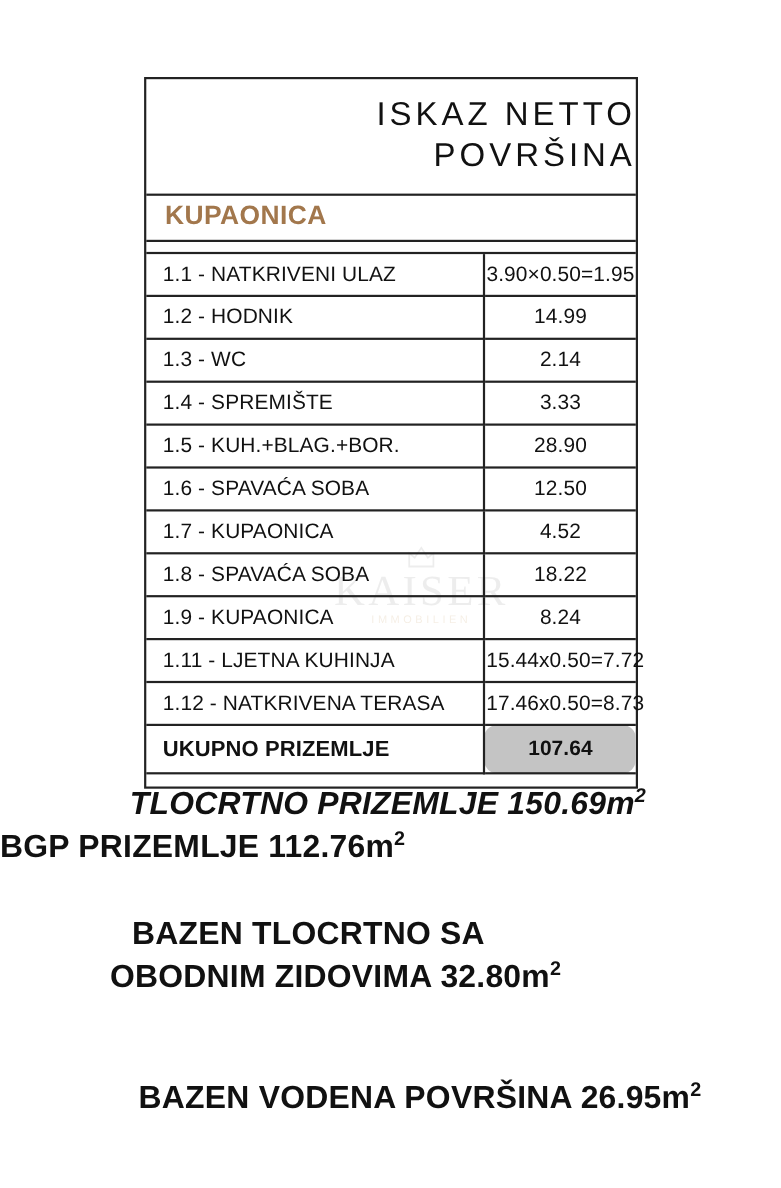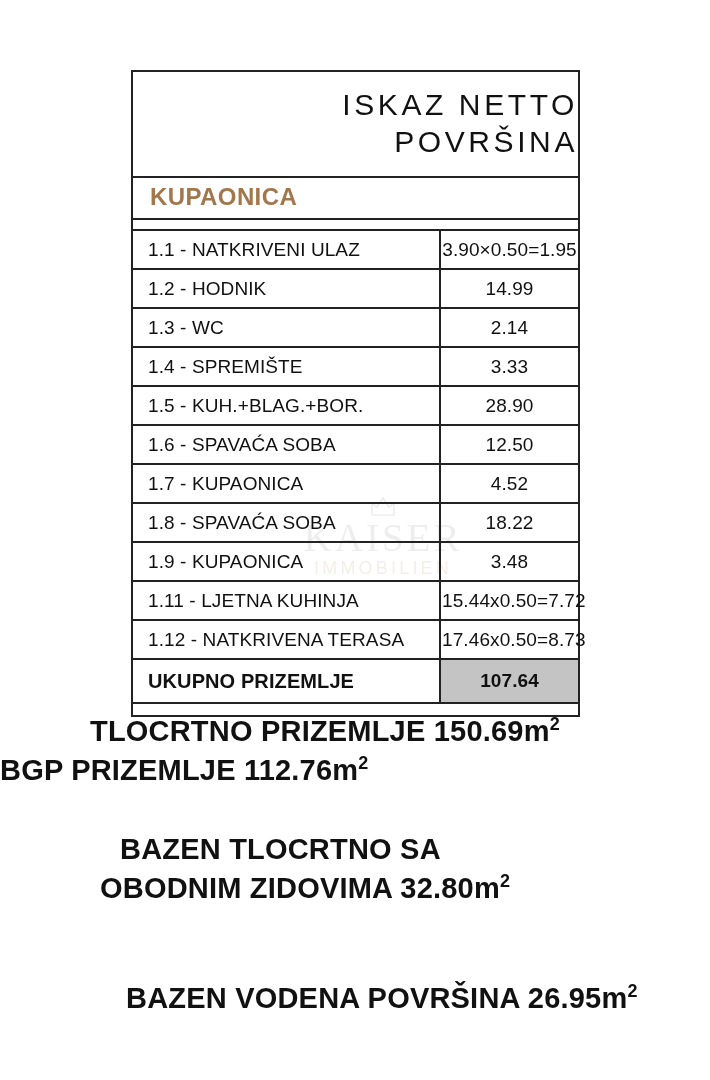--- a/index.html
+++ b/index.html
@@ -37,21 +37,21 @@
   }
   .wm-word {
     font-family: "Liberation Serif", serif;
     font-size: 39px;
     letter-spacing: 3px;
     color: #5a5a5a;
     line-height: 1;
   }
   .wm-sub {
     font-family: "Liberation Sans", sans-serif;
-    font-size: 18px;
+    font-size: 10px;
     letter-spacing: 3.2px;
     color: #a16207;
     line-height: 1;
     margin-top: 2px;
   }
 
   
   .sheet {
     position: absolute;
     left: 131px;
@@ -121,20 +121,21 @@
     font-size: 20px;
     height: 40px;
     border-bottom: 2px solid #222222;
   }
   tr.total-row td.cell-name {
     padding-left: 15px;
   }
   tr.total-row td.cell-value {
     background: #c4c4c4;
     font-size: 19px;
+    border-radius: 12px;
   }
   tr.tail-row td {
     height: 9px;
     border-bottom: none;
     border-right: none;
   }
 
   
   .summary {
     position: absolute;
@@ -144,21 +145,21 @@
     z-index: 2;
   }
   .sum-line {
     font-weight: bold;
     font-size: 29px;
     letter-spacing: 0.2px;
     color: #111111;
     line-height: 1.34;
     white-space: nowrap;
   }
-  .sum-1 { margin-left: 90px; }
+  .sum-1 { margin-left: 118px; font-style: italic; }
   .sum-2 { }
   .grp-2 { margin-top: 40px; }
   .sum-3 { margin-left: 120px; }
   .sum-4 { margin-left: 100px; }
   .grp-3 { margin-top: 72px; }
   .sum-5 { margin-left: 126px; }
   .sup { font-size: 0.62em; vertical-align: super; line-height: 0; }
 </style>
 </head>
 <body>
@@ -213,21 +214,21 @@
       <tr>
         <td class="cell-name">1.7 - KUPAONICA</td>
         <td class="cell-value">4.52</td>
       </tr>
       <tr>
         <td class="cell-name">1.8 - SPAVAĆA SOBA</td>
         <td class="cell-value">18.22</td>
       </tr>
       <tr>
         <td class="cell-name">1.9 - KUPAONICA</td>
-        <td class="cell-value">3.48</td>
+        <td class="cell-value">8.24</td>
       </tr>
       <tr>
         <td class="cell-name">1.11 - LJETNA KUHINJA</td>
         <td class="cell-value">15.44x0.50=7.72</td>
       </tr>
       <tr>
         <td class="cell-name">1.12 - NATKRIVENA TERASA</td>
         <td class="cell-value">17.46x0.50=8.73</td>
       </tr>
       <tr class="total-row">

